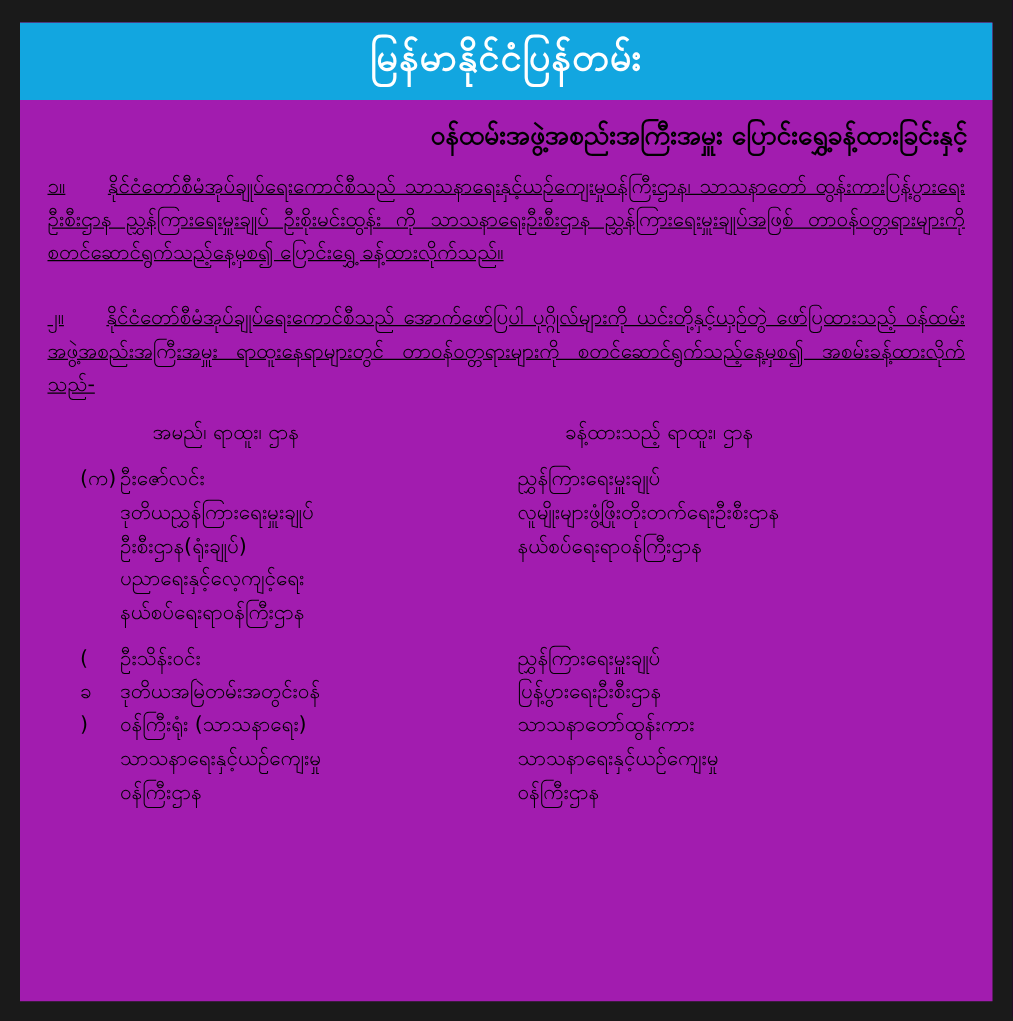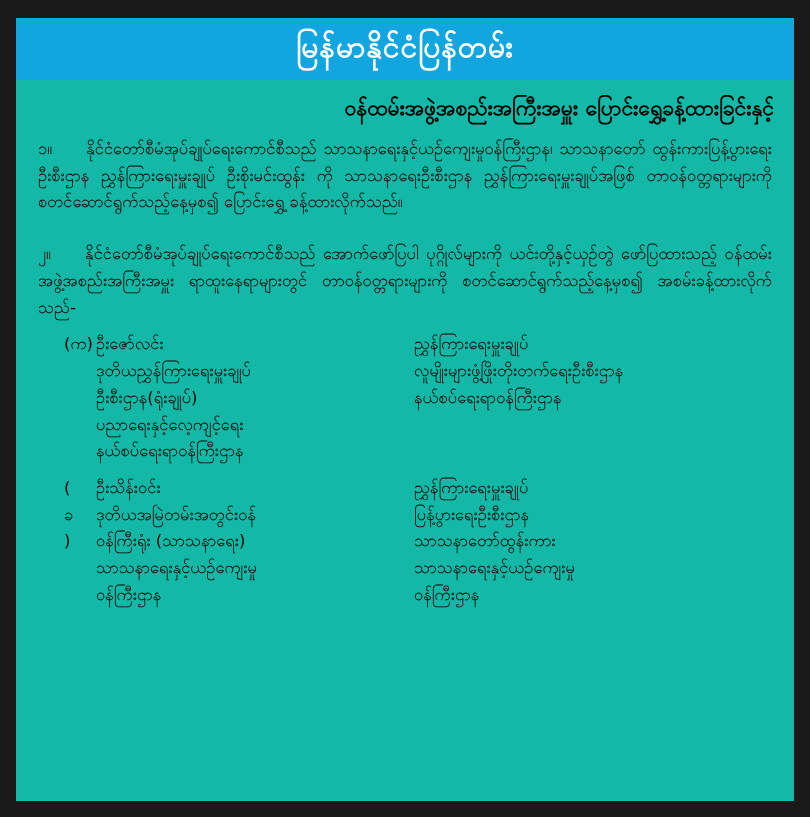--- a/index.html
+++ b/index.html
@@ -14,21 +14,21 @@
   }
   .page {
     position: relative;
     width: 810px;
     height: 817px;
     background: #1a1a1a;
     box-sizing: border-box;
     padding: 18px 16px 16px 16px;
   }
   .sheet {
-    background: #14b8a6;
+    background: #a21caf;
     width: 100%;
     height: 100%;
     box-sizing: border-box;
     overflow: hidden;
     display: flex;
     flex-direction: column;
   }
   .banner {
     background: #12A6E0;
     color: #ffffff;
@@ -54,20 +54,21 @@
     padding: 4px 22px 10px 22px;
     color: #000000;
     font-size: 16.5px;
     line-height: 1.62;
     flex: 1 1 auto;
   }
   .para {
     margin: 0 0 2px 0;
     text-align: justify;
     text-justify: inter-word;
+    text-decoration: underline;
   }
   .para .indent {
     display: inline-block;
     width: 34px;
   }
   .para-2 {
     margin-top: 25px;
   }
   .cols-head {
     display: flex;
@@ -127,20 +128,24 @@
     <div class="body">
 
       <p class="para">
         <span>၁။</span><span class="indent"></span><span>နိုင်ငံတော်စီမံအုပ်ချုပ်ရေးကောင်စီသည် သာသနာရေးနှင့်ယဉ်ကျေးမှုဝန်ကြီးဌာန၊ သာသနာတော် ထွန်းကားပြန့်ပွားရေးဦးစီးဌာန ညွှန်ကြားရေးမှူးချုပ် ဦးစိုးမင်းထွန်း ကို သာသနာရေးဦးစီးဌာန ညွှန်ကြားရေးမှူးချုပ်အဖြစ် တာဝန်ဝတ္တရားများကို စတင်ဆောင်ရွက်သည့်နေ့မှစ၍ ပြောင်းရွှေ့ ခန့်ထားလိုက်သည်။</span>
       </p>
 
       <p class="para para-2">
         <span>၂။</span><span class="indent"></span><span>နိုင်ငံတော်စီမံအုပ်ချုပ်ရေးကောင်စီသည် အောက်ဖော်ပြပါ ပုဂ္ဂိုလ်များကို ယင်းတို့နှင့်ယှဉ်တွဲ ဖော်ပြထားသည့် ဝန်ထမ်းအဖွဲ့အစည်းအကြီးအမှူး ရာထူးနေရာများတွင် တာဝန်ဝတ္တရားများကို စတင်ဆောင်ရွက်သည့်နေ့မှစ၍ အစမ်းခန့်ထားလိုက်သည်-</span>
       </p>
 
+      <div class="cols-head">
+        <div class="ch-left">အမည်၊ ရာထူး၊ ဌာန</div>
+        <div class="ch-right">ခန့်ထားသည့် ရာထူး၊ ဌာန</div>
+      </div>
 
       <div class="entry">
         <div class="marker">(က)</div>
         <div class="left-col">
           <span class="line">ဦးဇော်လင်း</span>
           <span class="line">ဒုတိယညွှန်ကြားရေးမှူးချုပ်</span>
           <span class="line">ဦးစီးဌာန(ရုံးချုပ်)</span>
           <span class="line">ပညာရေးနှင့်လေ့ကျင့်ရေး</span>
           <span class="line">နယ်စပ်ရေးရာဝန်ကြီးဌာန</span>
         </div>

